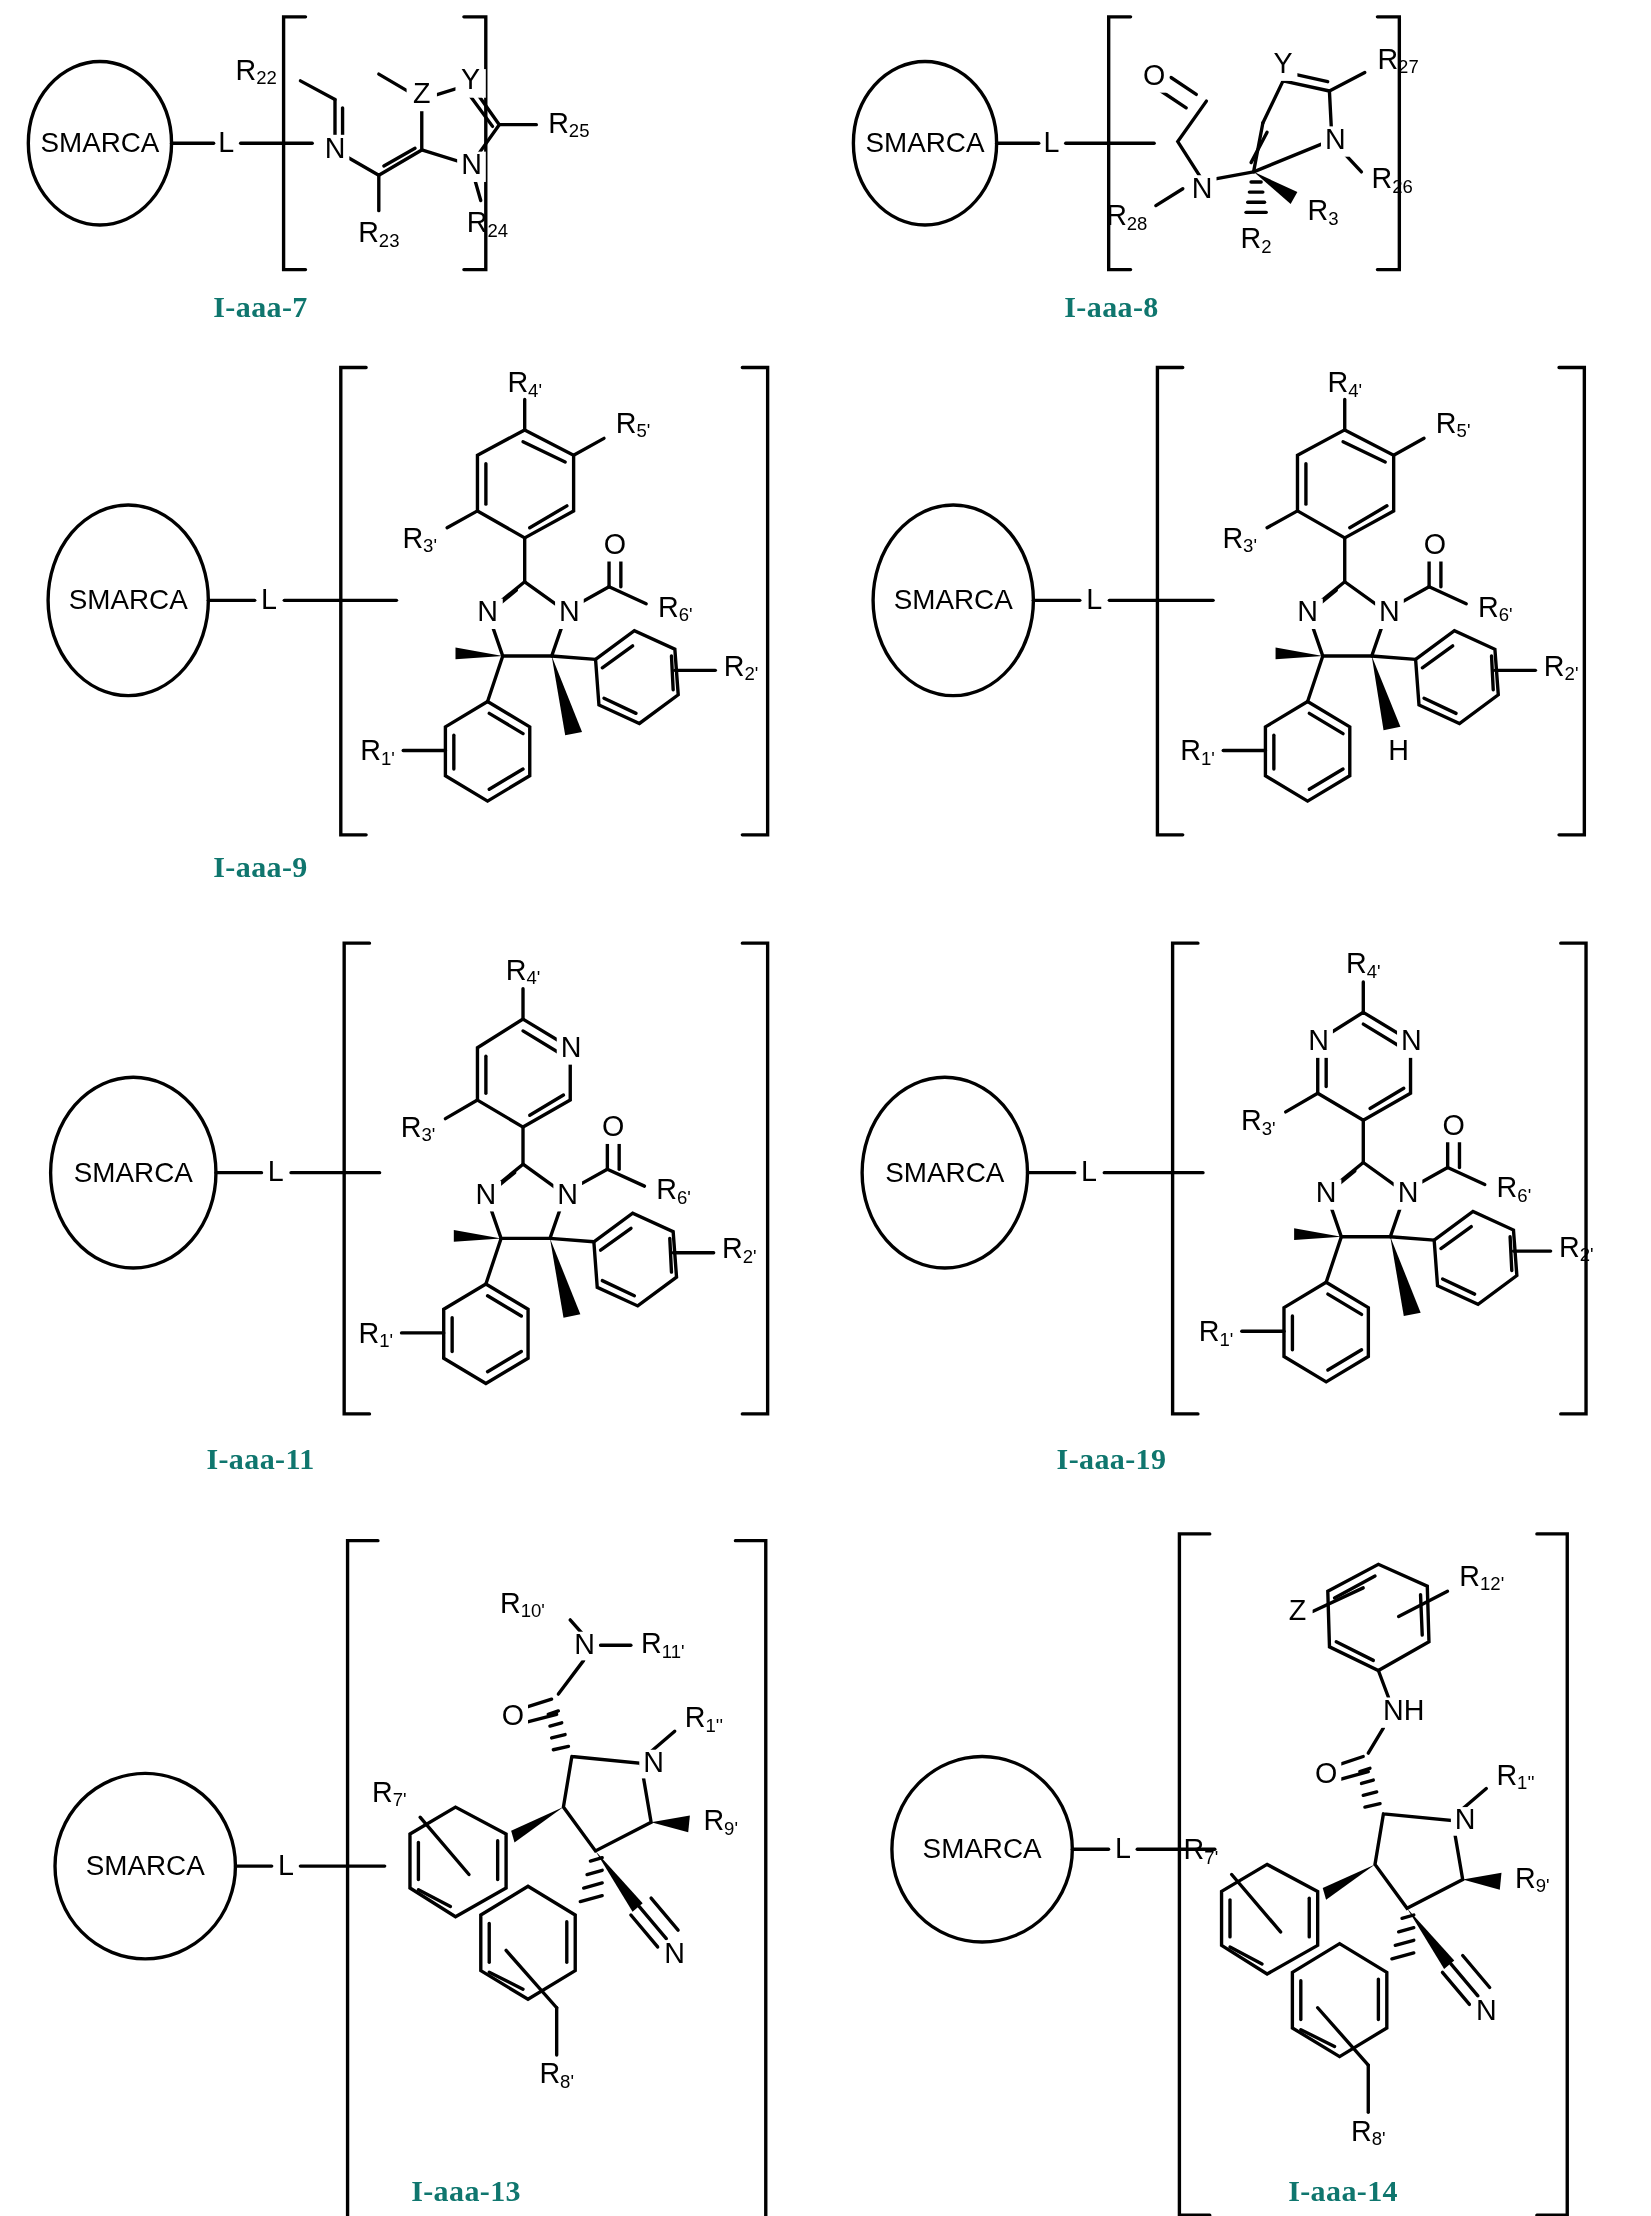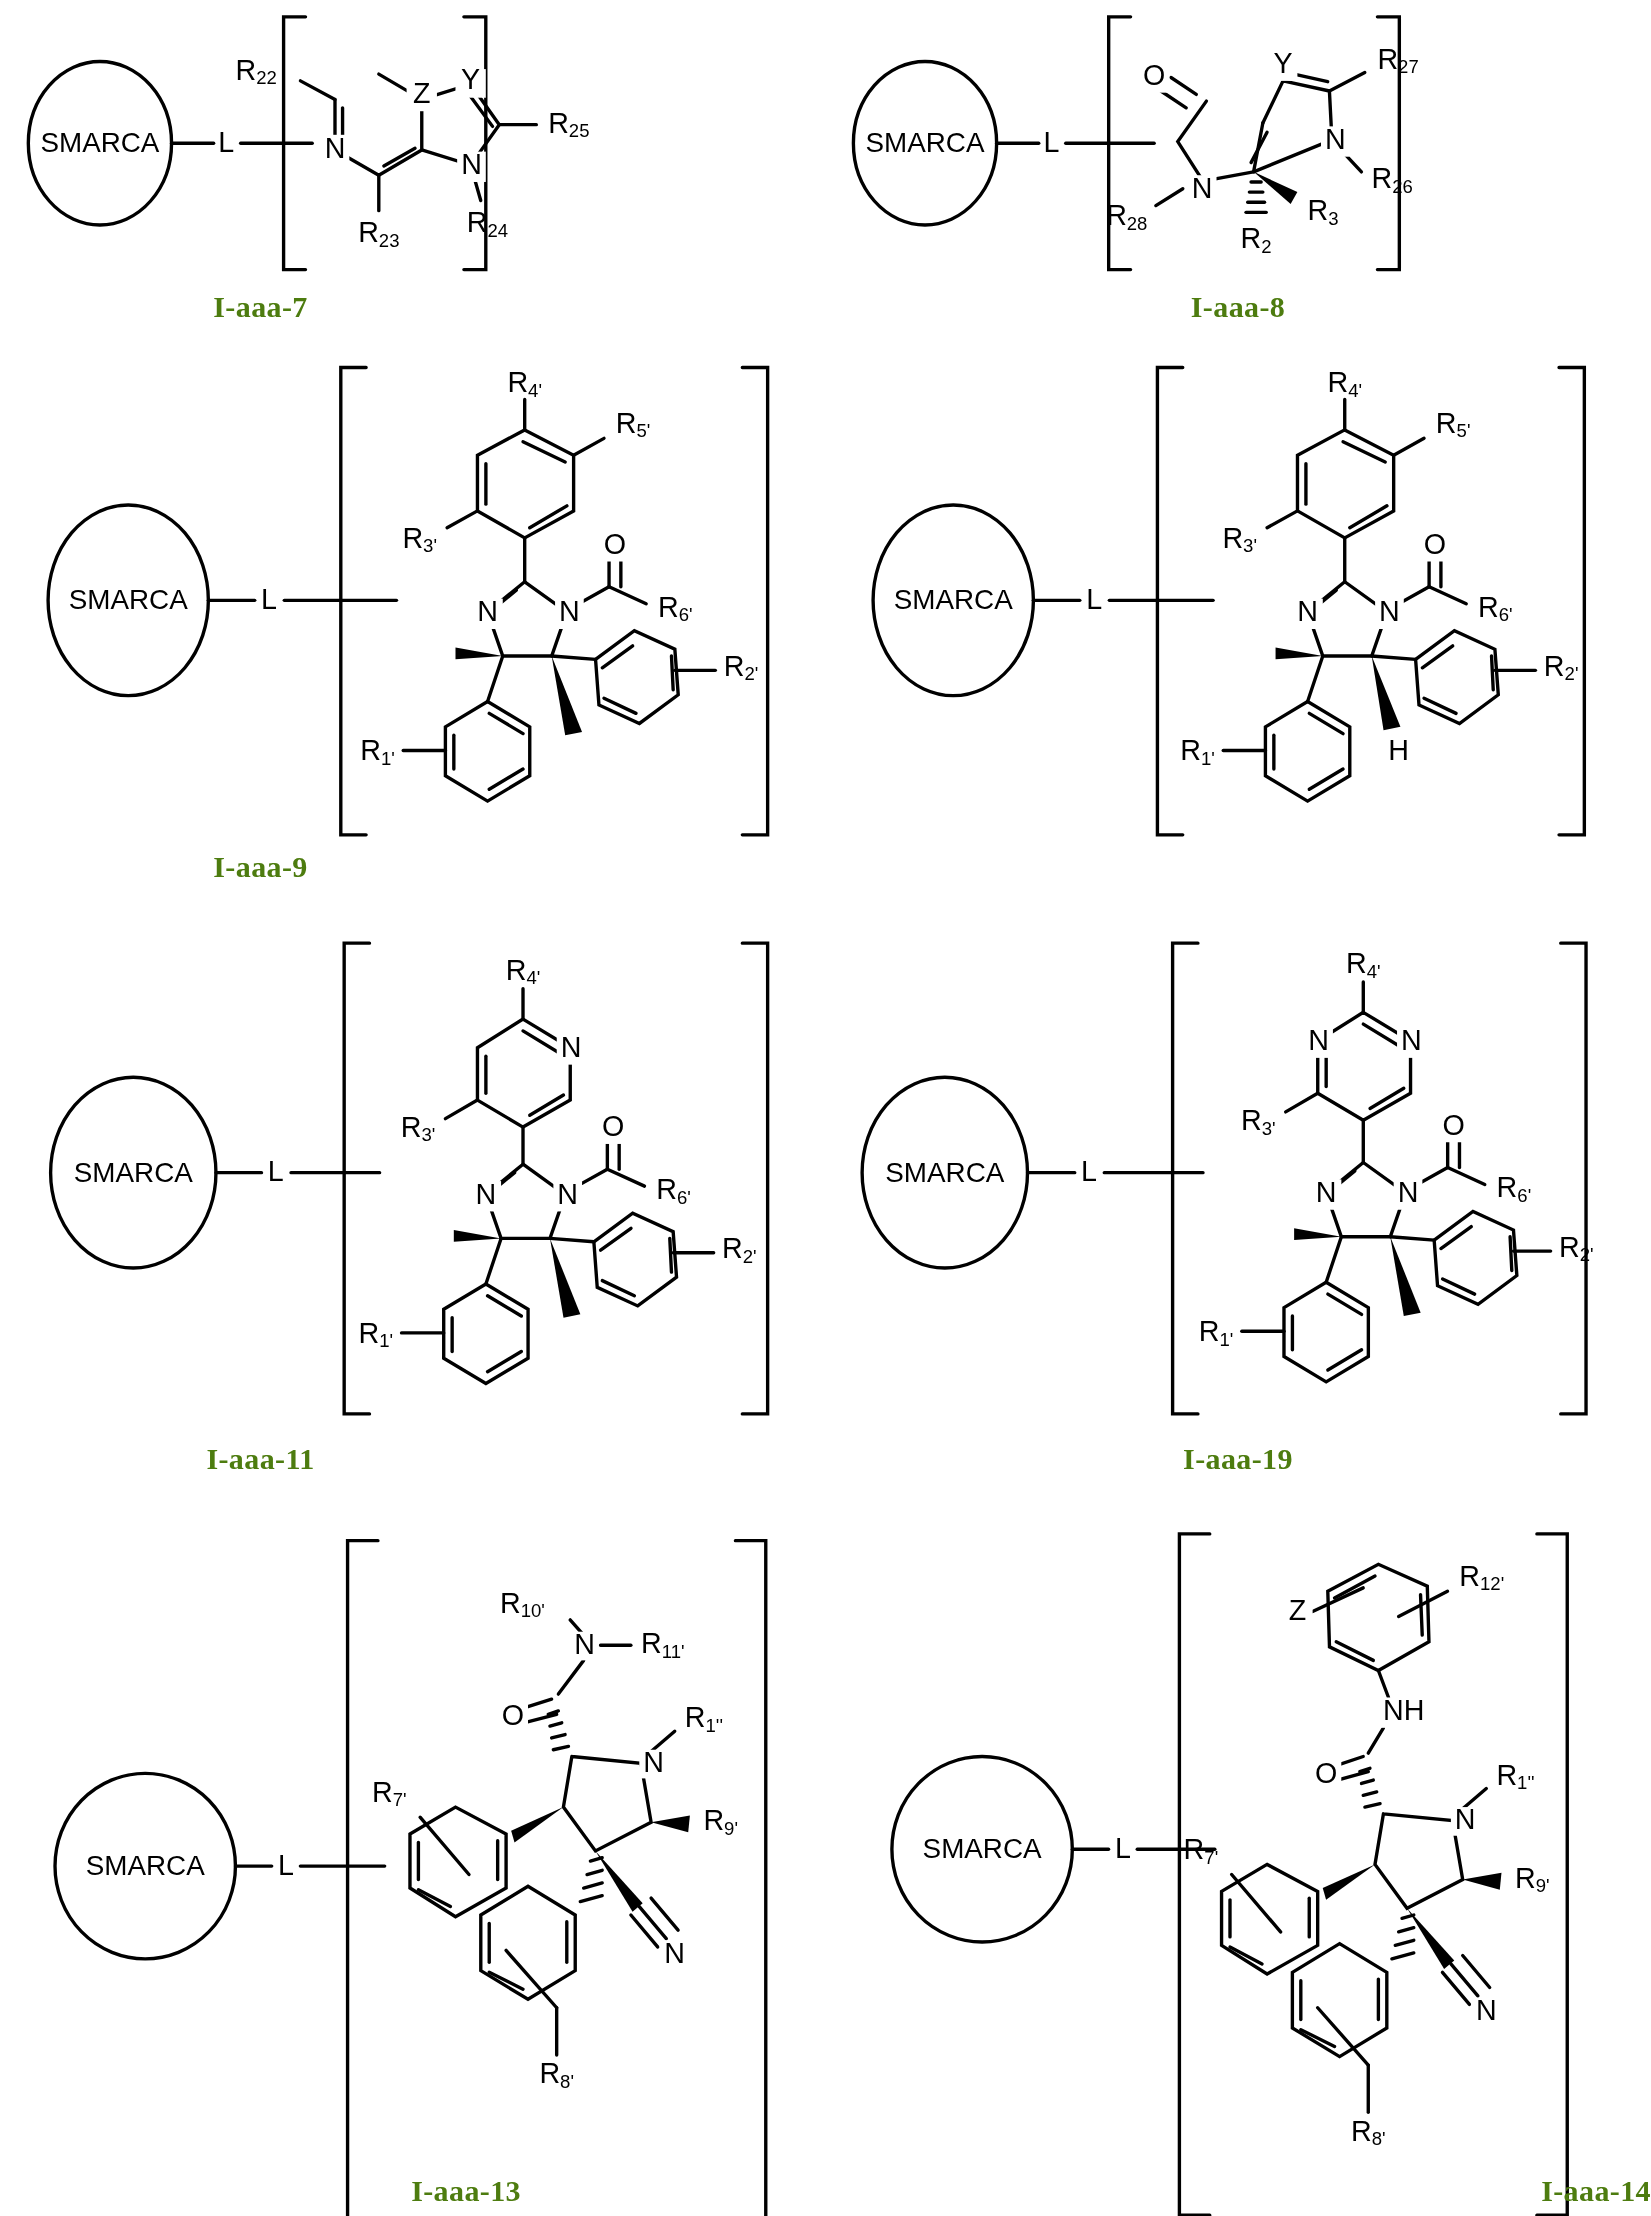--- a/index.html
+++ b/index.html
@@ -35,31 +35,31 @@
     height: 100%;
   }
   .struct-label {
     position: absolute;
     left: 0; right: 0;
     text-align: center;
     font-family: "Liberation Serif", serif;
     font-weight: bold;
     font-size: 30px;
     letter-spacing: 0.4px;
-    color: #4d7c0f;
+    color: #0f766e;
   }
   
   .lbl-r1 { bottom: 13.5px; }
   .lbl-r2 { bottom: 10px; }
   .lbl-r3 { bottom: 9px; }
   .lbl-r4 { bottom: 8.4px; text-align: right; }
 
   
   .lbl-left  { padding-right: 304px; }
-  .lbl-right { }
+  .lbl-right { padding-right: 253px; }
 
   svg text {
     font-family: "Liberation Sans", sans-serif;
     fill: #000;
   }
   .atom      { font-size: 34px; }
   .rlabel    { font-size: 34px; }
   .sub       { font-size: 22px; }
   .smarca-txt{ font-size: 33px; letter-spacing: 0px; }
 </style>

